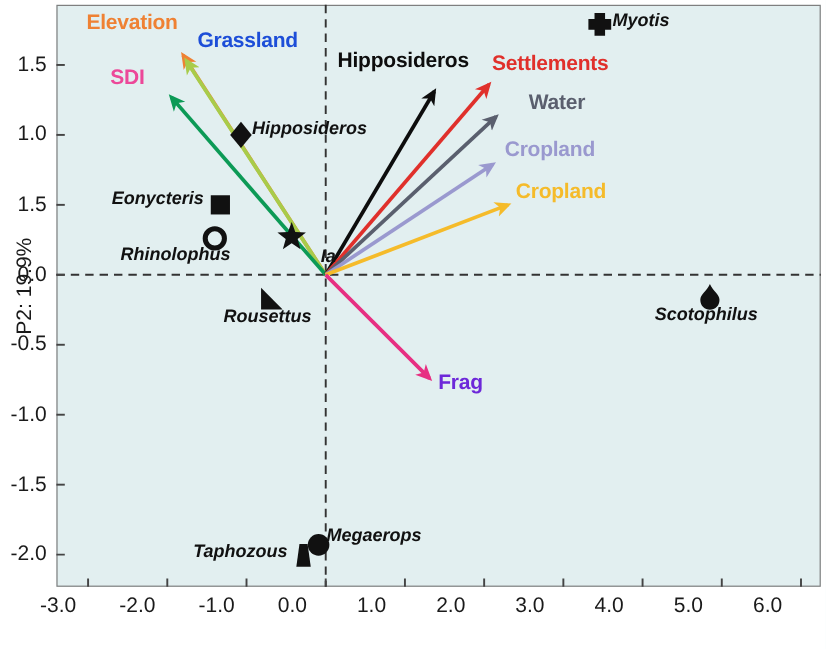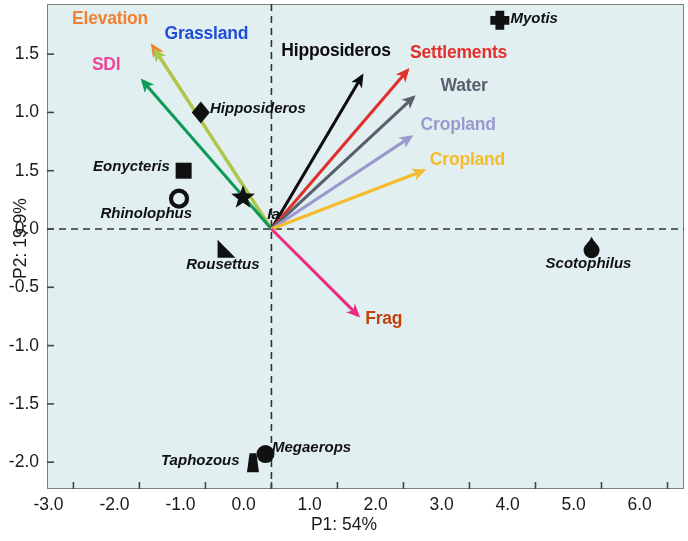--- a/index.html
+++ b/index.html
@@ -170,28 +170,27 @@
       <div class="tick-label ytick" style="left: -31px; top: 392.892px; width: 70px;">-1.5</div>
       <div class="tick-label ytick" style="left: -31px; top: 451.185px; width: 70px;">-2.0</div>
       <div class="vec-label" style="color: rgb(239, 129, 51); top: 8.32212px; left: 72.0839px;">Elevation</div>
       <div class="vec-label" style="color: #1d4ed8; top: 23px; left: 164.498px;">Grassland</div>
       <div class="vec-label" style="color: #ec4899; top: 53.7909px; left: 91.887px;">SDI</div>
       <div class="vec-label" style="color: rgb(13, 13, 13); top: 39.8005px; left: 281.337px;">Hipposideros</div>
       <div class="vec-label" style="color: rgb(224, 48, 43); top: 42.1322px; left: 410.057px;">Settlements</div>
       <div class="vec-label" style="color: rgb(90, 95, 110); top: 74.7764px; left: 420.619px; margin-left: 20px;">Water</div>
       <div class="vec-label" style="color: rgb(154, 153, 207); top: 114.416px; left: 420.619px;">Cropland</div>
       <div class="vec-label" style="color: rgb(245, 187, 42); top: 149.392px; left: 429.86px;">Cropland</div>
-      <div class="vec-label" style="color: #c2410c; top: 307.95px; left: 365.17px;">Frag</div>
+      <div class="vec-label" style="color: #6d28d9; top: 307.95px; left: 365.17px;">Frag</div>
       <div class="sp-label" style="top: 9.32212px; left: 510.393px;">Myotis</div>
       <div class="sp-label" style="top: 99.0938px; left: 210.046px;">Hipposideros</div>
       <div class="sp-label" style="top: 157.387px; left: 93.0601px;">Eonycteris</div>
       <div class="sp-label" style="top: 204.022px; left: 72.4394px; margin-left: 28px;">Rhinolophus</div>
       <div class="sp-label" style="top: 205.188px; left: 235.231px; margin-left: 32px;">Ia</div>
       <div class="sp-label" style="top: 255.32px; left: 186.228px; text-align: center;">Rousettus</div>
       <div class="sp-label" style="top: 254.154px; left: 545.585px;">Scotophilus</div>
       <div class="sp-label" style="top: 438.361px; left: 260px; margin-left: 12px;">Megaerops</div>
       <div class="sp-label" style="top: 451.185px; left: 161.031px;">Taphozous</div>
     </div>
 
-  <div id="xaxis-title">P1: 54%</div>
   <div id="yaxis-title">P2: 19.9%</div>
 
 </div>
 
 </body></html>

